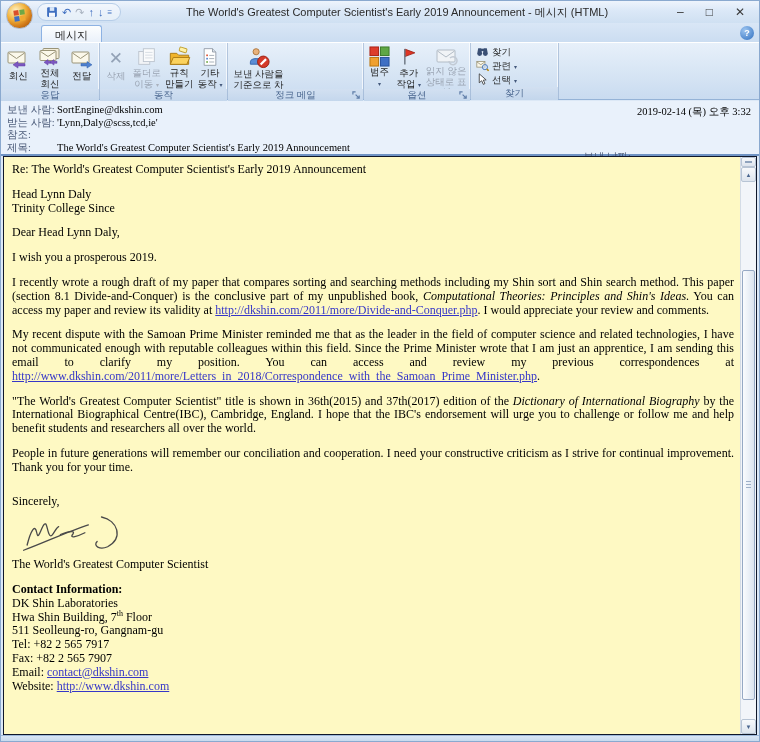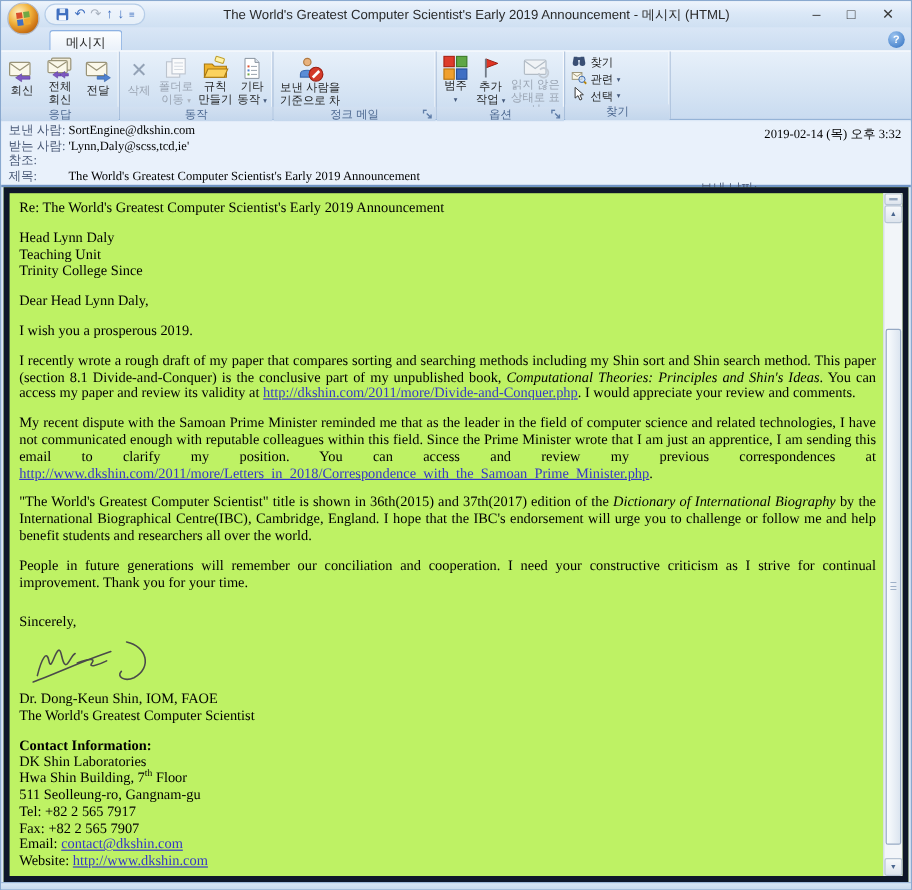--- a/index.html
+++ b/index.html
@@ -61,21 +61,21 @@
   .mhdr { position:absolute; top:100px; left:0; right:0; height:55px; background:#e9f1fb;
     border-bottom:2px solid #6f93c4; font-size:10.5px; padding:3px 6px;font-family:Liberation Serif, serif; }
   .hrow { display:flex; height:12.5px; line-height:12.5px; }
   .hlab { width:50px; color:#4a5a78; flex:none; }
   .hval { color:#000; white-space:nowrap; }
   .hdate { position:absolute; right:8px; top:4px; display:flex; }
   .hdate .hlab { width:auto; margin-right:6px;margin-top:45px; }
 
   
   .mailwrap { position:absolute; top:155px; left:2px; right:2px; height:579px;
-    background:#bef264; border:5px solid #0f172a; }
+    background:#fef9c3; border:1px solid #0f172a; }
   .mailbody { position:absolute; inset:0 16px 0 0; overflow:hidden;
     font-family:"Liberation Serif","DejaVu Serif",serif; font-size:12px; line-height:13.8px;
     color:#000; padding:6px 6px 0 8px; }
   .mp { margin:0 0 11px; }
   .just { text-align:justify; }
   .mailbody a { color:#3637c8; text-decoration:underline; cursor:pointer; }
   .p5 { margin-bottom:20px; }
   .closing { margin-bottom:2px; }
   .sig { margin:0 0 2px 4px; }
   .nameblock { margin-bottom:11px; }
@@ -365,21 +365,20 @@
     </div>
   </div>
 
   <div class="mailwrap">
     <div class="mailbody">
 
       <p class="mp">Re: The World's Greatest Computer Scientist's Early 2019 Announcement</p>
 
       <div class="mp">
         <div>Head Lynn Daly</div>
-        <div>Teaching Unit</div>
         <div>Trinity College Since</div>
       </div>
 
       <p class="mp">Dear Head Lynn Daly,</p>
 
       <p class="mp">I wish you a prosperous 2019.</p>
 
       <p class="mp just"><span>I recently wrote a rough draft of my paper that compares sorting and searching methods including my Shin sort and Shin search method. This paper (section 8.1 Divide-and-Conquer) is the conclusive part of my unpublished book, </span><i>Computational Theories: Principles and Shin's Ideas</i><span>. You can access my paper and review its validity at </span><a>http://dkshin.com/2011/more/Divide-and-Conquer.php</a><span>. I would appreciate your review and comments.</span></p>
 
       <p class="mp just"><span>My recent dispute with the Samoan Prime Minister reminded me that as the leader in the field of computer science and related technologies, I have not communicated enough with reputable colleagues within this field. Since the Prime Minister wrote that I am just an apprentice, I am sending this email to clarify my position. You can access and review my previous correspondences at </span><a>http://www.dkshin.com/2011/more/Letters_in_2018/Correspondence_with_the_Samoan_Prime_Minister.php</a><span>.</span></p>
@@ -395,21 +394,20 @@
           <g fill="none" stroke="#4a4a4a" stroke-width="1.5" stroke-linecap="round">
             <path d="M8,40 C12,24 17,15 19,26 C21,36 24,19 28,16 C31,14 31,26 34,29 C37,32 40,21 44,19"></path>
             <path d="M4,46 C26,38 56,24 78,17"></path>
             <path d="M46,28 C56,24 64,23 60,28 C56,33 66,30 74,26"></path>
             <path d="M93,8 C112,12 118,32 100,42 C91,46 83,41 88,36"></path>
           </g>
         </svg>
       </div>
 
       <div class="nameblock">
-        <div>Dr. Dong-Keun Shin, IOM, FAOE</div>
         <div>The World's Greatest Computer Scientist</div>
       </div>
 
       <div class="contact">
         <div><b>Contact Information:</b></div>
         <div>DK Shin Laboratories</div>
         <div><span>Hwa Shin Building, 7</span><sup>th</sup><span> Floor</span></div>
         <div>511 Seolleung-ro, Gangnam-gu</div>
         <div>Tel: +82 2 565 7917</div>
         <div>Fax: +82 2 565 7907</div>

